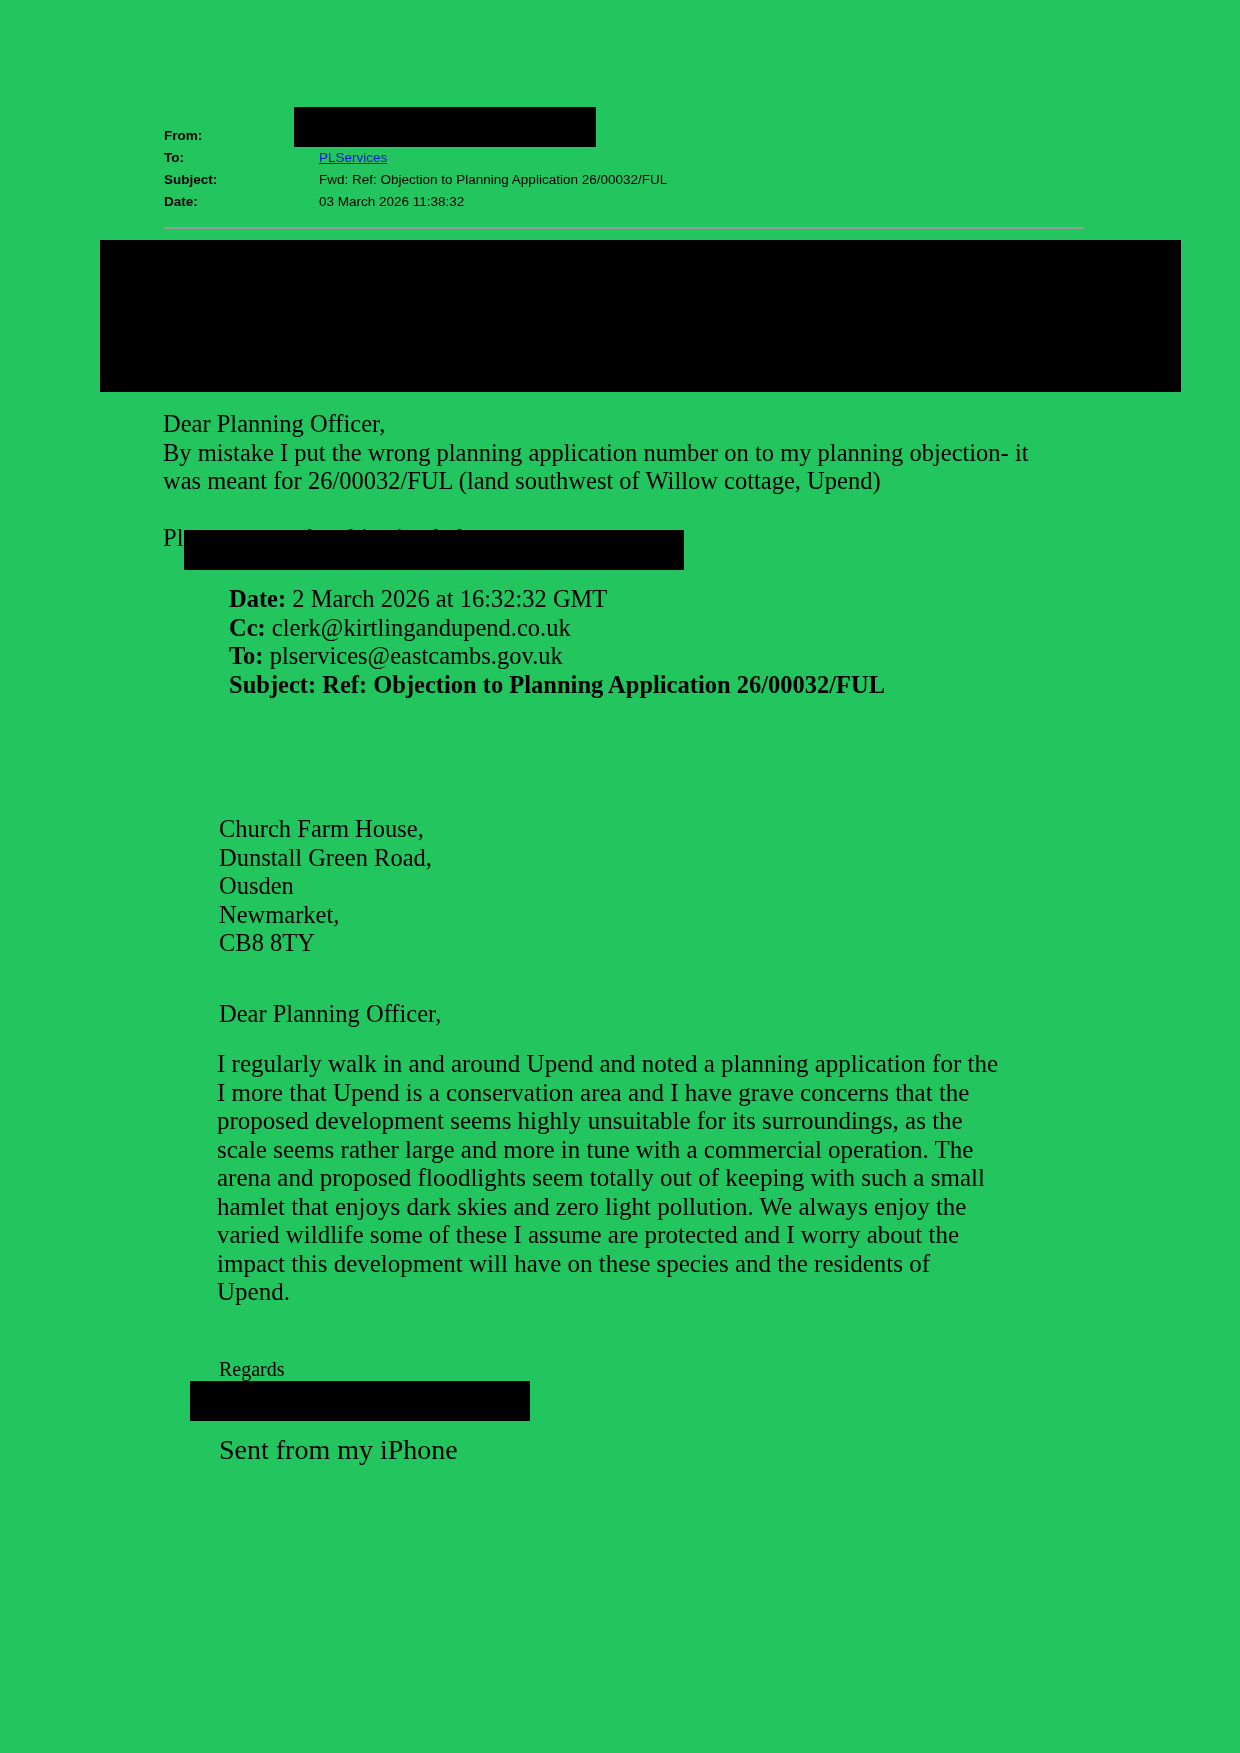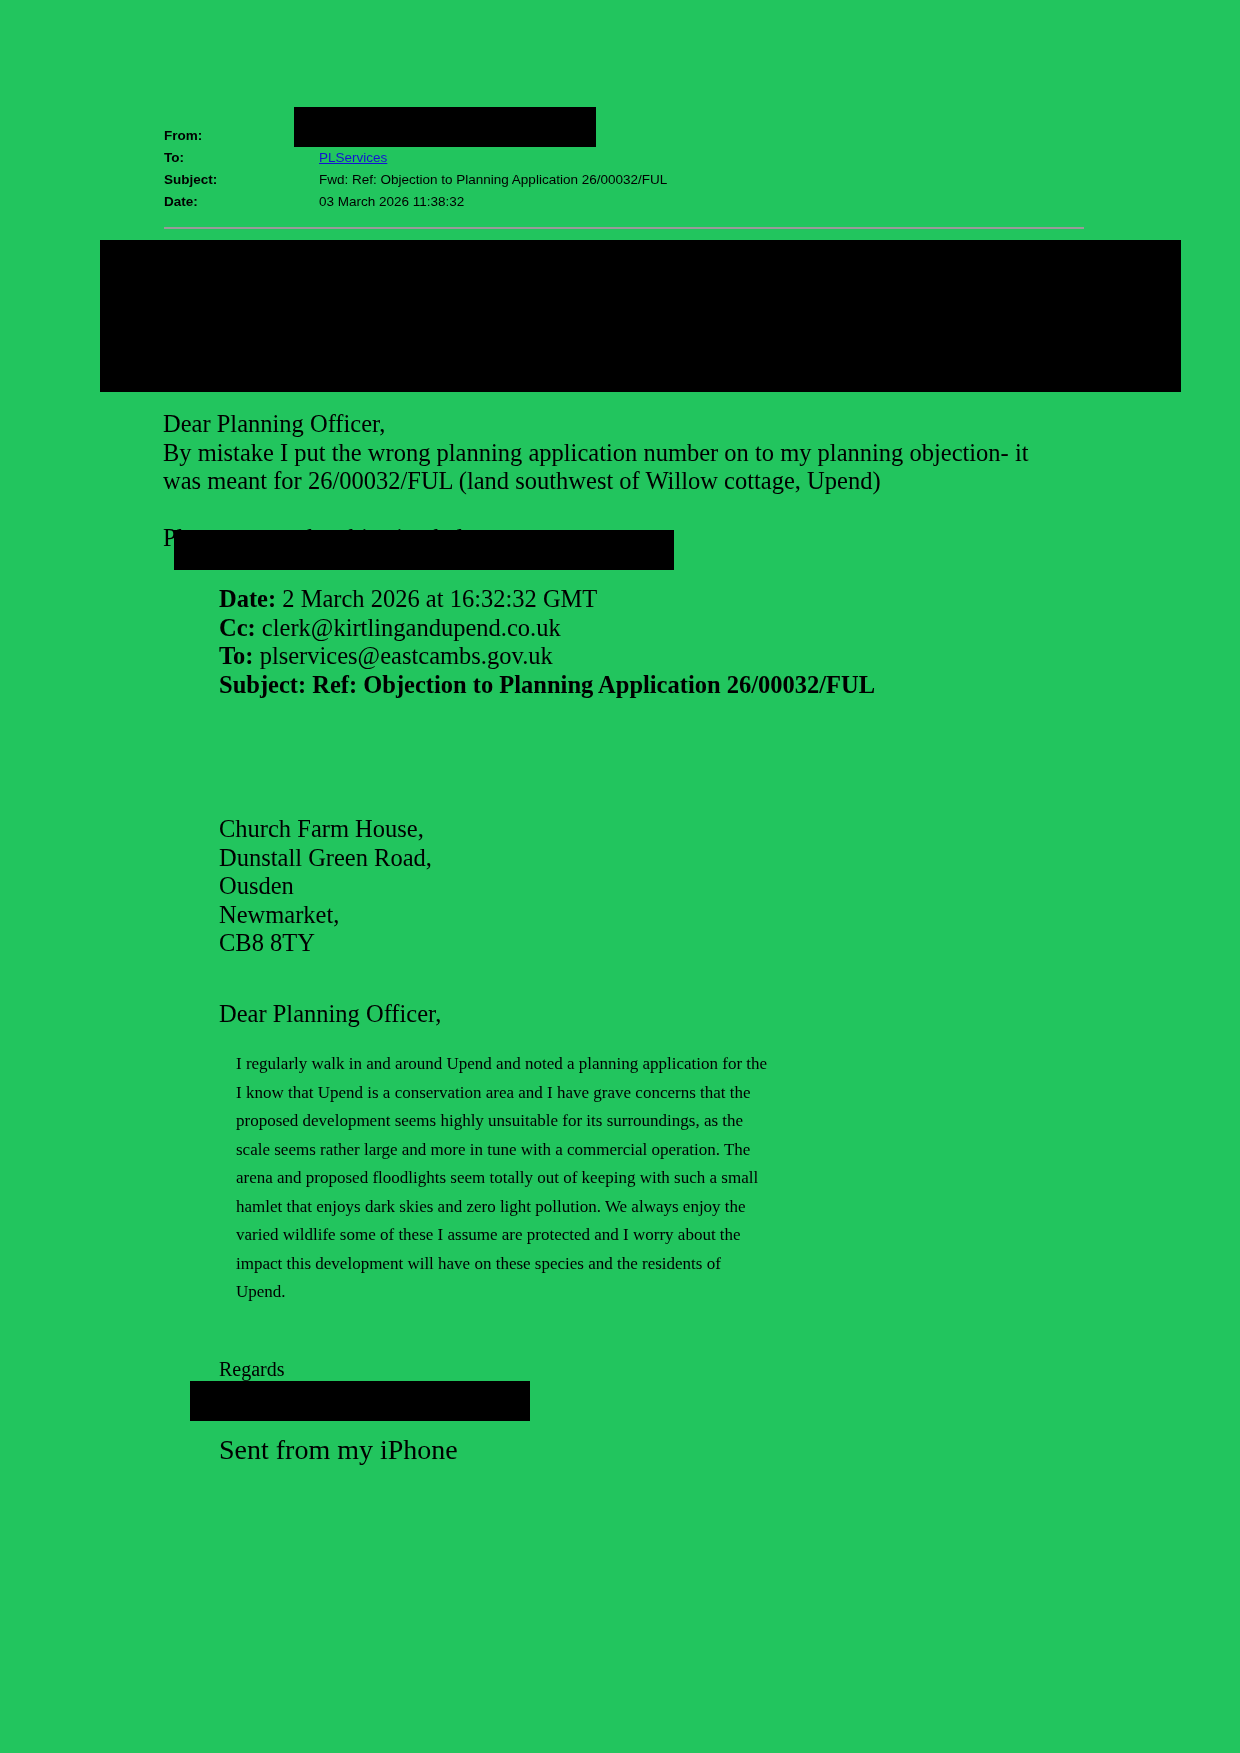--- a/index.html
+++ b/index.html
@@ -97,21 +97,21 @@
   .body-text p {
     margin: 0;
   }
   .spacer {
     height: 28px;
   }
 
   
   .quote {
     position: absolute;
-    left: 219px;
+    left: 229px;
     top: 585px;
     width: 880px;
     font-family: "Liberation Serif", serif;
     font-size: 24.5px;
     line-height: 28.5px;
   }
   .redact-quote {
     position: absolute;
     left: -45px;
     top: -55px;
@@ -140,25 +140,25 @@
   .salutation2 {
     position: absolute;
     left: 219px;
     top: 1000px;
     font-family: "Liberation Serif", serif;
     font-size: 24.5px;
     line-height: 28.5px;
   }
   .para-block {
     position: absolute;
-    left: 236px;
+    left: 217px;
     top: 1050px;
     width: 790px;
     font-family: "Liberation Serif", serif;
-    font-size: 17px;
+    font-size: 25px;
     line-height: 28.5px;
   }
   .para-block p { margin: 0; }
 
   .regards {
     position: absolute;
     left: 219px;
     top: 1355px;
     font-family: "Liberation Serif", serif;
     font-size: 20px;
@@ -240,21 +240,21 @@
     <div>Dunstall Green Road,</div>
     <div>Ousden</div>
     <div>Newmarket,</div>
     <div>CB8 8TY</div>
   </div>
 
   <div class="salutation2">Dear Planning Officer,</div>
 
   <div class="para-block">
     <p>I regularly walk in and around Upend and noted a planning application for the</p>
-    <p>I know that Upend is a conservation area and I have grave concerns that the</p>
+    <p>I more that Upend is a conservation area and I have grave concerns that the</p>
     <p>proposed development seems highly unsuitable for its surroundings, as the</p>
     <p>scale seems rather large and more in tune with a commercial operation. The</p>
     <p>arena and proposed floodlights seem totally out of keeping with such a small</p>
     <p>hamlet that enjoys dark skies and zero light pollution. We always enjoy the</p>
     <p>varied wildlife some of these I assume are protected and I worry about the</p>
     <p>impact this development will have on these species and the residents of</p>
     <p>Upend.</p>
   </div>
 
   <div class="regards">Regards</div>

